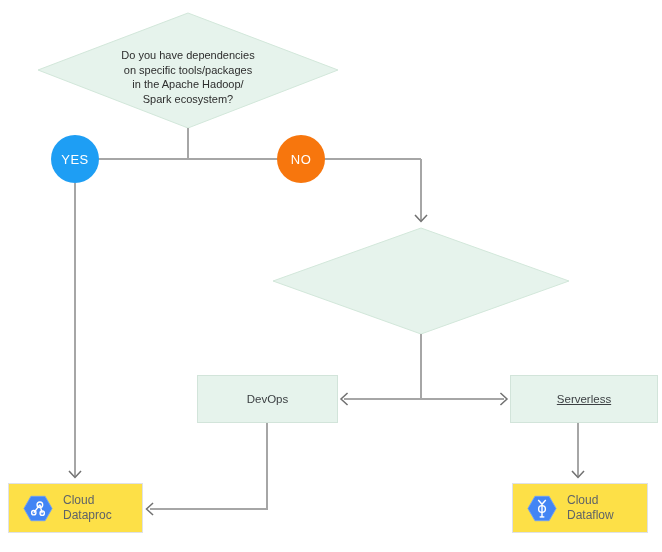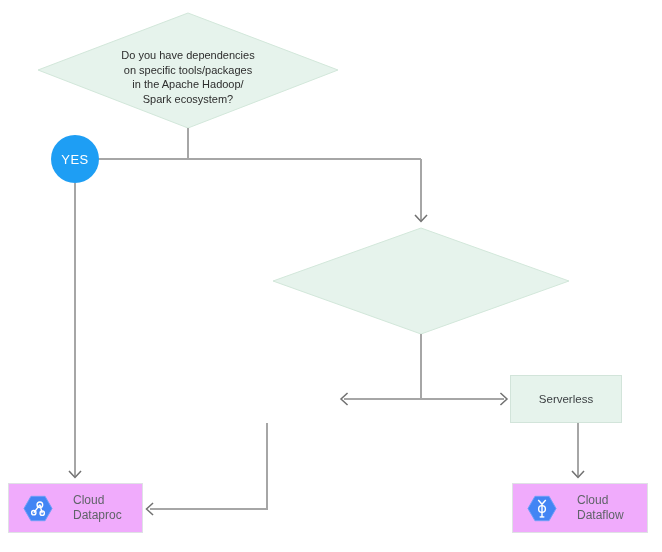--- a/index.html
+++ b/index.html
@@ -17,25 +17,25 @@
   }
   .circle-yes{left:51px;top:135px;background:#1e9ef4;}
   .circle-no{left:277px;top:135px;background:#f7760d;}
   .option-box{
     position:absolute;height:48px;box-sizing:border-box;
     background:#e6f3ec;border:1px solid #d2e4da;
     display:flex;align-items:center;justify-content:center;
     font-size:11.5px;color:#3c4043;
   }
   .option-devops{left:197px;top:375px;width:141px;}
-  .option-serverless{left:510px;top:375px;width:112px;}
+  .option-serverless{left:510px;top:375px;width:148px;text-decoration:underline;}
   .product-box{
     position:absolute;height:50px;box-sizing:border-box;
-    background:#f0abfc;border:1px solid #dfe1e5;
-    display:flex;align-items:center;gap:20px;padding-left:14px;
+    background:#fde047;border:1px solid #dfe1e5;
+    display:flex;align-items:center;gap:10px;padding-left:14px;
   }
   .product-dataproc{left:8px;top:483px;width:135px;}
   .product-dataflow{left:512px;top:483px;width:136px;}
   .product-label{font-size:12px;line-height:15px;color:#5f6368;white-space:pre-line;}
   .hex-icon{width:30px;height:27px;flex:0 0 auto;}
 </style>
 </head>
 <body>
 
 <div class="canvas">
@@ -67,22 +67,28 @@
   </svg>
 
   <div class="node-text" style="left:68px;top:48px;width:240px;">Do you have dependencies
 on specific tools/packages
 in the Apache Hadoop/
 Spark ecosystem?</div>
 
   <div class="circle-label circle-yes">
     <span>YES</span>
   </div>
+  <div class="circle-label circle-no">
+    <span>NO</span>
+  </div>
 
 
+  <div class="option-box option-devops">
+    <span>DevOps</span>
+  </div>
   <div class="option-box option-serverless">
     <span>Serverless</span>
   </div>
 
   <div class="product-box product-dataproc">
     <svg class="hex-icon" viewBox="0 0 32 28">
       <polygon points="1,14 8.5,1 23.5,1 31,14 23.5,27 8.5,27" fill="#4285f4" stroke="#6fa0f6" stroke-width="1"></polygon>
       <g stroke="#ffffff" stroke-width="1.5" fill="none">
         <line x1="18" y1="10" x2="11.5" y2="18.5"></line>
         <line x1="18" y1="10" x2="20.5" y2="19"></line>

